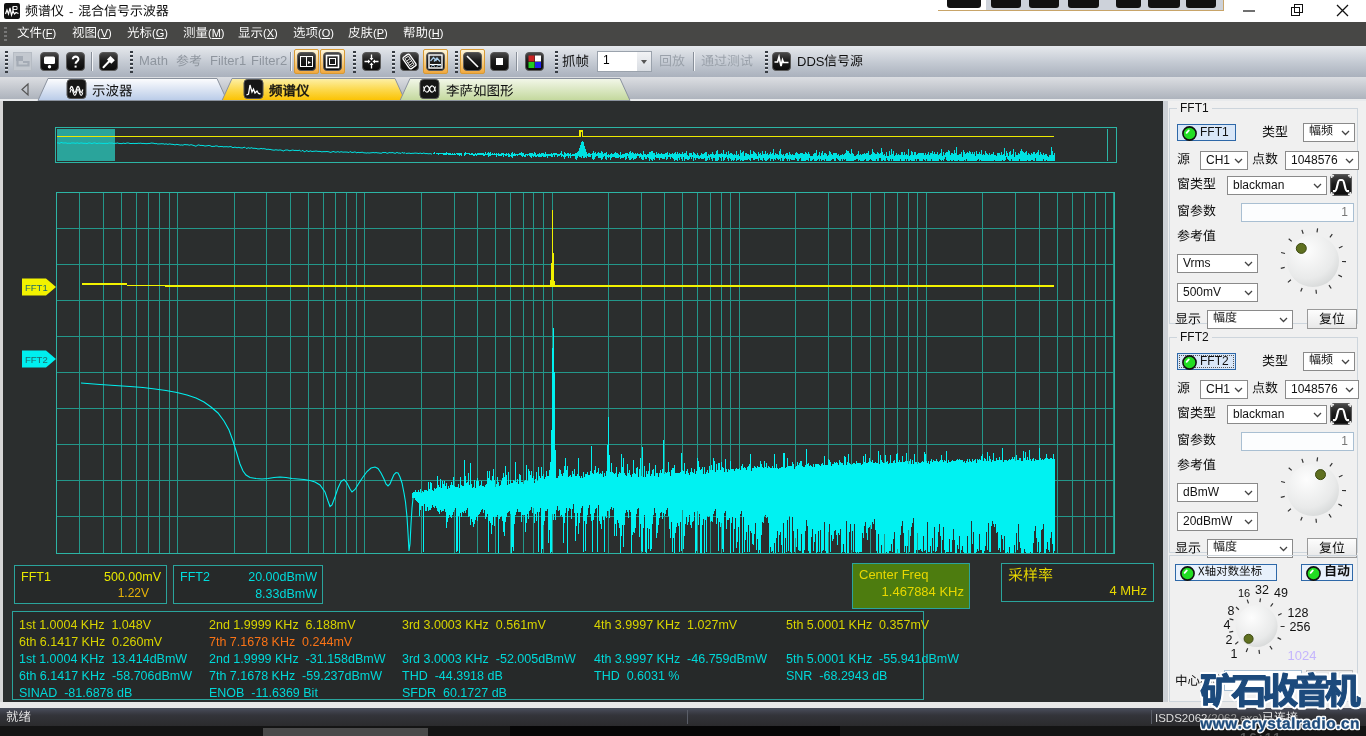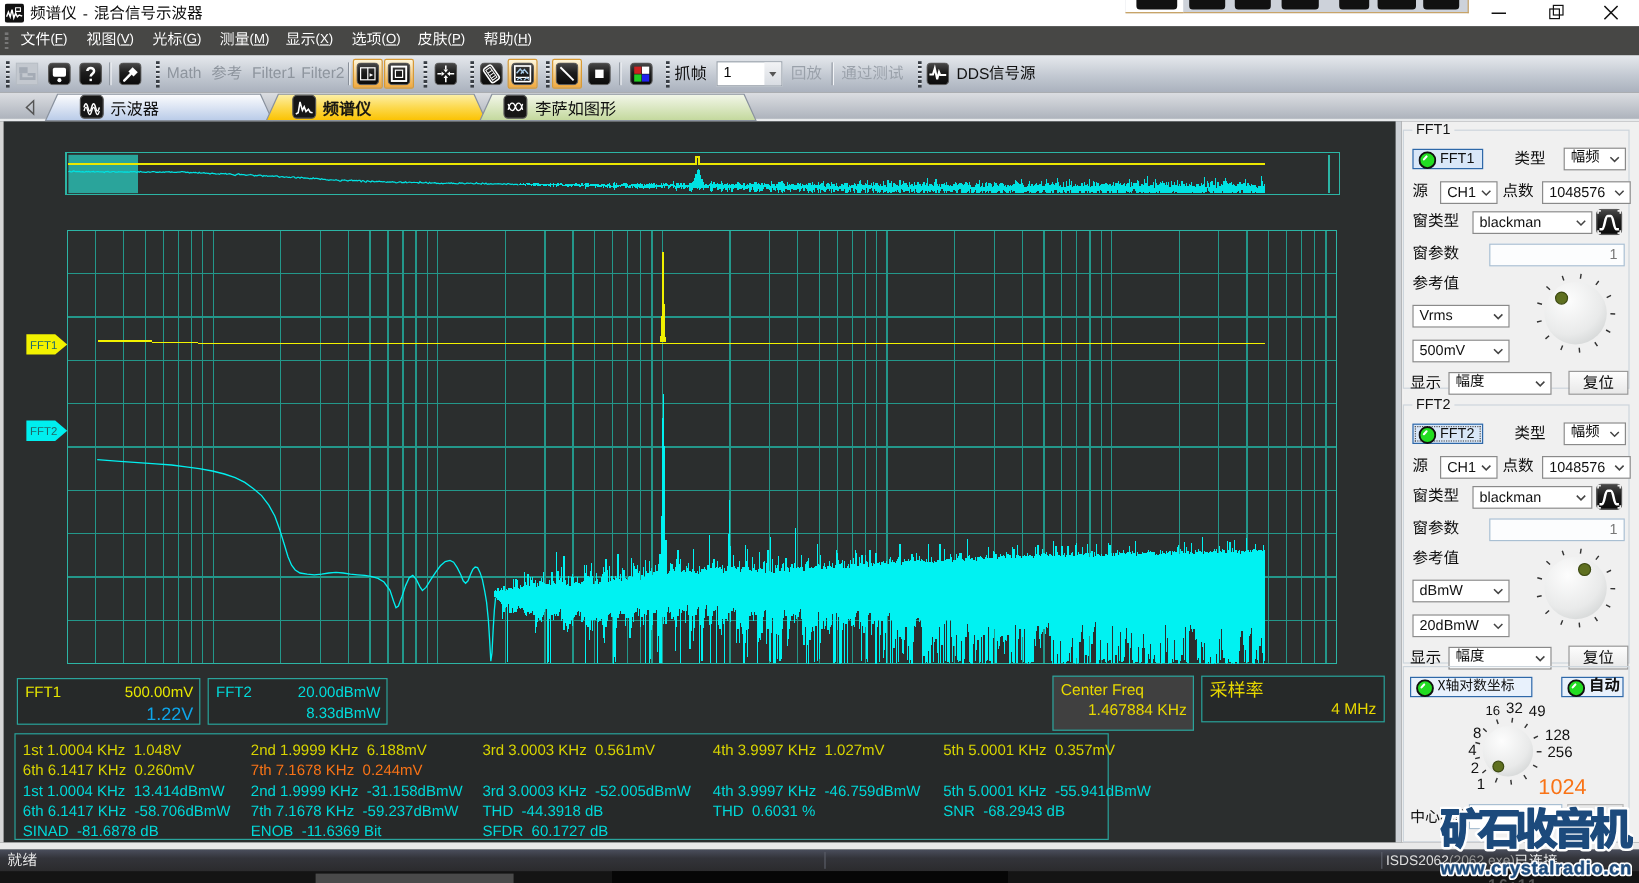--- a/index.html
+++ b/index.html
@@ -103,28 +103,28 @@
     <path d="M82 284.2 H127 M127 285.4 H165 M165 286.2 H1054" fill="none" stroke="#f2f200" stroke-width="1.5" shape-rendering="crispEdges"></path>
     <path d="M551.5 263V285 M552.5 210V285 M553.5 253V285 M550.5 280V285 M554.5 281V285" stroke="#f0f000" fill="none" shape-rendering="crispEdges"></path>
     <path d="M22 278.5 H46 L56 287 L46 295.5 H22 Z" fill="#f2f200"></path>
     <text x="25" y="290.5" font-size="9.5" font-family="Liberation Sans" fill="#1e6a6a">FFT1</text>
     <path d="M22 350.5 H46 L56 359 L46 367.5 H22 Z" fill="#00efef"></path>
     <text x="25" y="362.5" font-size="9.5" font-family="Liberation Sans" fill="#1e6a6a">FFT2</text>
   </svg>
 <div style="position:absolute;background:#262929;border:1px solid #2aa49c;box-sizing:border-box;left:14px;top:565px;width:153px;height:39px">
     <span style="position:absolute;left:6px;top:4px;font-size:12.5px;color:#e8e800">FFT1</span>
     <span style="position:absolute;right:5px;top:4px;font-size:12.5px;color:#e8e800">500.00mV</span>
-    <span style="position:absolute;right:5px;top:21px;font-size:15px;color:#0ea5e9">1.22V</span>
+    <span style="position:absolute;right:17px;top:21px;font-size:12px;color:#eab308">1.22V</span>
   </div>
 <div style="position:absolute;background:#262929;border:1px solid #2aa49c;box-sizing:border-box;left:173px;top:565px;width:150px;height:39px">
     <span style="position:absolute;left:6px;top:4px;font-size:12.5px;color:#00dcdc">FFT2</span>
     <span style="position:absolute;right:5px;top:4px;font-size:12.5px;color:#00dcdc">20.00dBmW</span>
     <span style="position:absolute;right:5px;top:21px;font-size:12.5px;color:#00dcdc">8.33dBmW</span>
   </div>
-<div style="position:absolute;background:#404040;border:1px solid #2aa49c;box-sizing:border-box;left:877px;top:563px;width:118px;height:46px">
+<div style="position:absolute;background:#4d7c0f;border:1px solid #2aa49c;box-sizing:border-box;left:852px;top:563px;width:118px;height:46px">
     <span style="position:absolute;left:6px;top:4px;font-size:13px;color:#e8d800">Center Freq</span>
     <span style="position:absolute;right:5px;top:21px;font-size:13px;color:#e8d800">1.467884 KHz</span>
   </div>
 <div style="position:absolute;background:#262929;border:1px solid #2aa49c;box-sizing:border-box;left:1001px;top:563px;width:153px;height:39px">
     <span style="position:absolute;left:6px;top:3px"><svg width="45.0" height="18.8" viewBox="0 -1040 3000 1250" style="vertical-align:0.00px">
         <g fill="#e8d800" transform="translate(0,-160) scale(1,-1)">
           <use href="#g37319r" x="0"></use>
           <use href="#g26679r" x="1000"></use>
           <use href="#g29575r" x="2000"></use>
         </g>
@@ -437,21 +437,21 @@
 <div style="position:absolute;left:1244px;top:593px;font-size:11px;color:#111;transform:translate(-50%,-50%);">16</div>
 <div style="position:absolute;left:1262px;top:590px;font-size:12.5px;color:#111;transform:translate(-50%,-50%);">32</div>
 <div style="position:absolute;left:1281px;top:593px;font-size:12.5px;color:#111;transform:translate(-50%,-50%);">49</div>
 <div style="position:absolute;left:1231px;top:611px;font-size:12.5px;color:#111;transform:translate(-50%,-50%);">8</div>
 <div style="position:absolute;left:1298px;top:613px;font-size:12.5px;color:#111;transform:translate(-50%,-50%);">128</div>
 <div style="position:absolute;left:1227px;top:625px;font-size:12.5px;color:#111;transform:translate(-50%,-50%);">4</div>
 <div style="position:absolute;left:1300px;top:627px;font-size:12.5px;color:#111;transform:translate(-50%,-50%);">256</div>
 <div style="position:absolute;left:1229px;top:640px;font-size:12.5px;color:#111;transform:translate(-50%,-50%);">2</div>
 <div style="position:absolute;left:1299px;top:641px;font-size:18px;color:#111;transform:translate(-50%,-50%);margin-top:42px;">512</div>
 <div style="position:absolute;left:1234px;top:654px;font-size:12.5px;color:#111;transform:translate(-50%,-50%);">1</div>
-<div style="position:absolute;left:1302px;top:656px;font-size:18px;color:#f97316;transform:translate(-50%,-50%);">1024</div>
+<div style="position:absolute;left:1302px;top:656px;font-size:13px;color:#c4b5fd;transform:translate(-50%,-50%);">1024</div>
 <div style="position:absolute;left:1175px;top:674px"><svg width="50.0" height="15.6" viewBox="0 -1040 4000 1250" style="vertical-align:0.00px">
       <g fill="#111" transform="translate(0,-160) scale(1,-1)">
         <use href="#g20013r" x="0"></use>
         <use href="#g24515r" x="1000"></use>
         <use href="#g39057r" x="2000"></use>
         <use href="#g29575r" x="3000"></use>
       </g>
     </svg></div>
 <div style="position:absolute;left:1224px;top:670px;width:78px;height:21px;background:#fff;border:1px solid #a9bfd2;box-sizing:border-box"></div>
 <div style="position:absolute;left:1306px;top:670px;width:47px;height:21px;background:#e9e9e9;border:1px solid #b8b8b8;box-sizing:border-box"></div>

